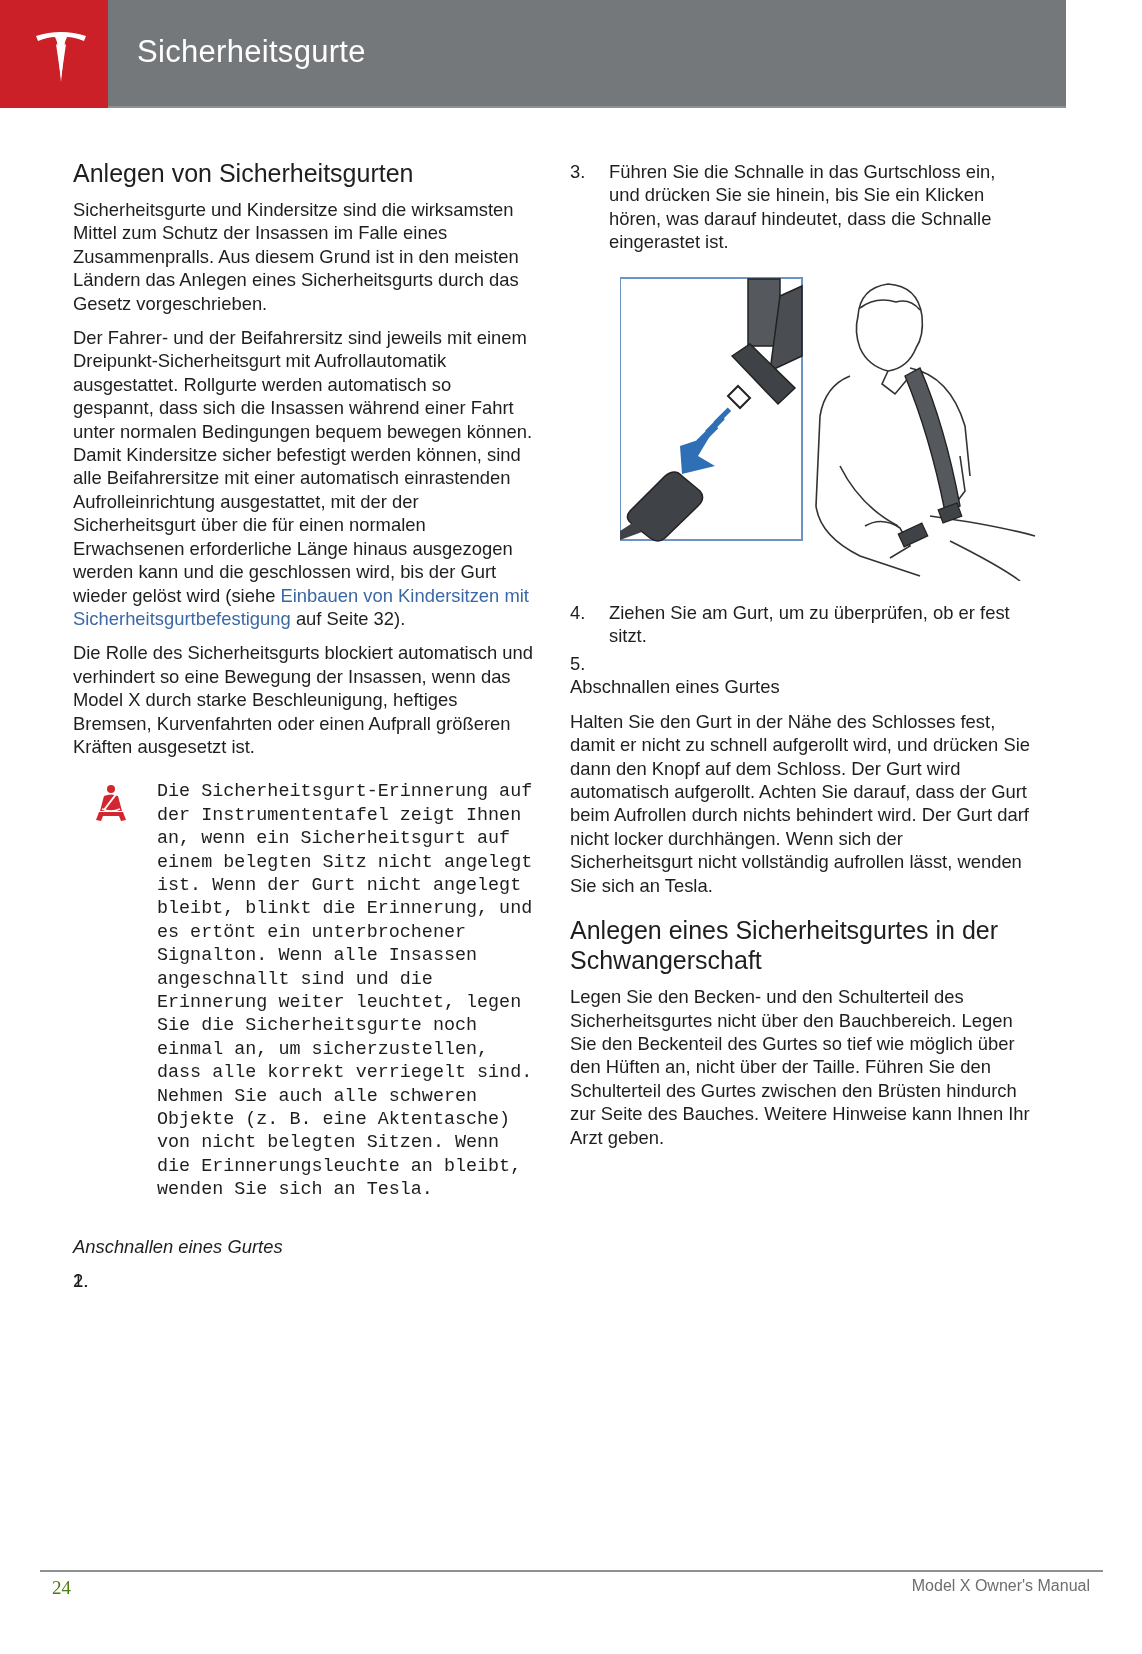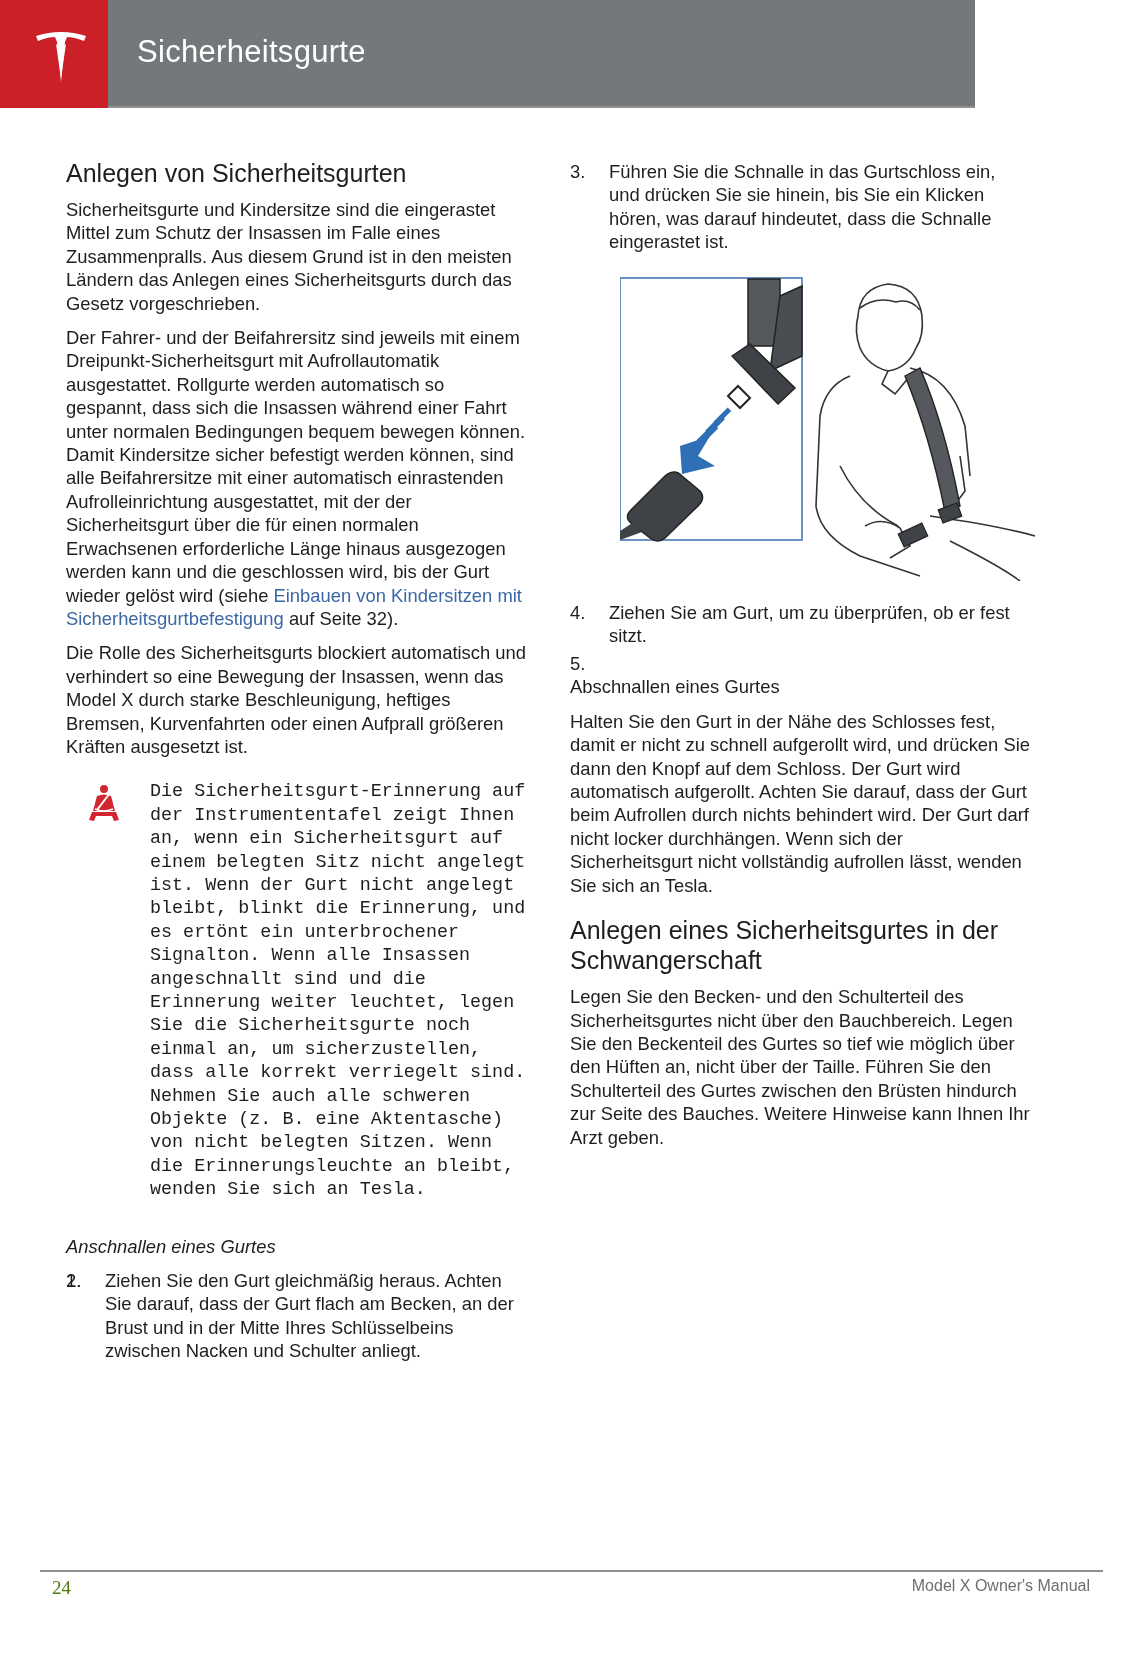--- a/index.html
+++ b/index.html
@@ -1,23 +1,23 @@
 <!DOCTYPE html>
 <html><head>
 <meta charset="utf-8">
 <style>
   html, body { margin:0; padding:0; background:#ffffff; }
   body { width:1142px; height:1654px; position:relative; overflow:hidden;
          font-family:"Liberation Sans", sans-serif; color:#1e1e1e; }
-  .header { position:absolute; left:0; top:0; width:975px; height:108px; background:#75787b; border-bottom:2px solid #8e9194; box-sizing:border-box; }
+  .header { position:absolute; left:0; top:0; width:1066px; height:108px; background:#75787b; border-bottom:2px solid #8e9194; box-sizing:border-box; }
   .logo-box { position:absolute; left:0; top:0; width:108px; height:108px; background:#cc2029; }
   .logo-box svg { position:absolute; left:34px; top:30px; }
   .header-title { position:absolute; left:137px; top:34px; font-size:31px; color:#ffffff; letter-spacing:0.3px; }
   .col { position:absolute; font-size:18.4px; line-height:23.4px; }
-  .col-left { left:66px; top:158px; width:460px; }
+  .col-left { left:73px; top:158px; width:460px; }
   .col-right { left:570px; top:160px; width:460px; }
   h2.section { font-weight:normal; font-size:25px; line-height:30px; margin:0 0 10px 0; color:#1e1e1e; }
   p { margin:0 0 11px 0; }
   .subhead { margin:16px 0 11px 0; }
   .link { color:#3a67a6; }
   .note { position:relative; padding-left:84px; margin-top:22px;font-family:Liberation Mono, monospace; }
   .note-icon { position:absolute; left:20px; top:4px; width:36px; height:40px; }
   ol.steps { list-style:none; margin:0; padding:0; }
   ol.steps li { position:relative; padding-left:39px; margin-bottom:5px; }
   ol.steps li .num { position:absolute; left:0; top:0; }
@@ -34,39 +34,39 @@
     <svg width="54" height="56" viewBox="0 0 54 56">
       <path d="M2 6 Q27 -2 52 6 L50 11 Q40 7 33 7 L31 12 L27 52 L23 12 L21 7 Q14 7 4 11 Z" fill="#ffffff"></path>
       <path d="M22 14 L27 18 L32 14 L27 48 Z" fill="#ffffff"></path>
     </svg>
   </div>
   <div class="header-title">Sicherheitsgurte</div>
 </div>
 
 <div class="col col-left">
   <h2 class="section">Anlegen von Sicherheitsgurten</h2>
-  <p>Sicherheitsgurte und Kindersitze sind die eingerastet Mittel zum Schutz der Insassen im Falle eines Zusammenpralls. Aus diesem Grund ist in den meisten Ländern das Anlegen eines Sicherheitsgurts durch das Gesetz vorgeschrieben.</p>
+  <p>Sicherheitsgurte und Kindersitze sind die wirksamsten Mittel zum Schutz der Insassen im Falle eines Zusammenpralls. Aus diesem Grund ist in den meisten Ländern das Anlegen eines Sicherheitsgurts durch das Gesetz vorgeschrieben.</p>
   <p><span>Der Fahrer- und der Beifahrersitz sind jeweils mit einem Dreipunkt-Sicherheitsgurt mit Aufrollautomatik ausgestattet. Rollgurte werden automatisch so gespannt, dass sich die Insassen während einer Fahrt unter normalen Bedingungen bequem bewegen können. Damit Kindersitze sicher befestigt werden können, sind alle Beifahrersitze mit einer automatisch einrastenden Aufrolleinrichtung ausgestattet, mit der der Sicherheitsgurt über die für einen normalen Erwachsenen erforderliche Länge hinaus ausgezogen werden kann und die geschlossen wird, bis der Gurt wieder gelöst wird (siehe </span><span class="link">Einbauen von Kindersitzen mit Sicherheitsgurtbefestigung</span><span> auf Seite 32).</span></p>
   <p>Die Rolle des Sicherheitsgurts blockiert automatisch und verhindert so eine Bewegung der Insassen, wenn das Model X durch starke Beschleunigung, heftiges Bremsen, Kurvenfahrten oder einen Aufprall größeren Kräften ausgesetzt ist.</p>
 
   <div class="note">
     <svg class="note-icon" viewBox="0 0 36 40">
       <circle cx="18" cy="5" r="4" fill="#d22630"></circle>
       <path d="M11 12 Q18 9 25 12 L29 27 L7 27 Z" fill="#d22630"></path>
       <path d="M6 28 L30 28 L33 36 L28 37 L26 32 L10 32 L8 37 L3 36 Z" fill="#d22630"></path>
       <path d="M24 9 L11 26" stroke="#ffffff" stroke-width="2"></path>
       <path d="M9 25 Q18 29 27 25" stroke="#ffffff" stroke-width="1.6" fill="none"></path>
     </svg>
     <div>Die Sicherheitsgurt-Erinnerung auf der Instrumententafel zeigt Ihnen an, wenn ein Sicherheitsgurt auf einem belegten Sitz nicht angelegt ist. Wenn der Gurt nicht angelegt bleibt, blinkt die Erinnerung, und es ertönt ein unterbrochener Signalton. Wenn alle Insassen angeschnallt sind und die Erinnerung weiter leuchtet, legen Sie die Sicherheitsgurte noch einmal an, um sicherzustellen, dass alle korrekt verriegelt sind. Nehmen Sie auch alle schweren Objekte (z. B. eine Aktentasche) von nicht belegten Sitzen. Wenn die Erinnerungsleuchte an bleibt, wenden Sie sich an Tesla.</div>
   </div>
 
   <div class="subhead" style="margin-top:33px;font-style:italic;">Anschnallen eines Gurtes</div>
   <ol class="steps">
     <li><span class="num">1.</span></li>
-    <li><span class="num">2.</span><span>Ziehen Sie den Gurt gleichmäßig heraus. Achten Sie darauf, dass der Gurt flach am Becken, an der Brust und in der Mitte Ihres Schlüsselbeins zwischen Nacken und Schulter anliegt.</span></li>
+    <li><span class="num">2.</span></li>
   </ol>
 </div>
 
 <div class="col col-right">
   <ol class="steps">
     <li><span class="num">3.</span><span>Führen Sie die Schnalle in das Gurtschloss ein, und drücken Sie sie hinein, bis Sie ein Klicken hören, was darauf hindeutet, dass die Schnalle eingerastet ist.</span></li>
   </ol>
 
   <div class="illus">
     <svg width="420" height="305" viewBox="0 0 420 305">

